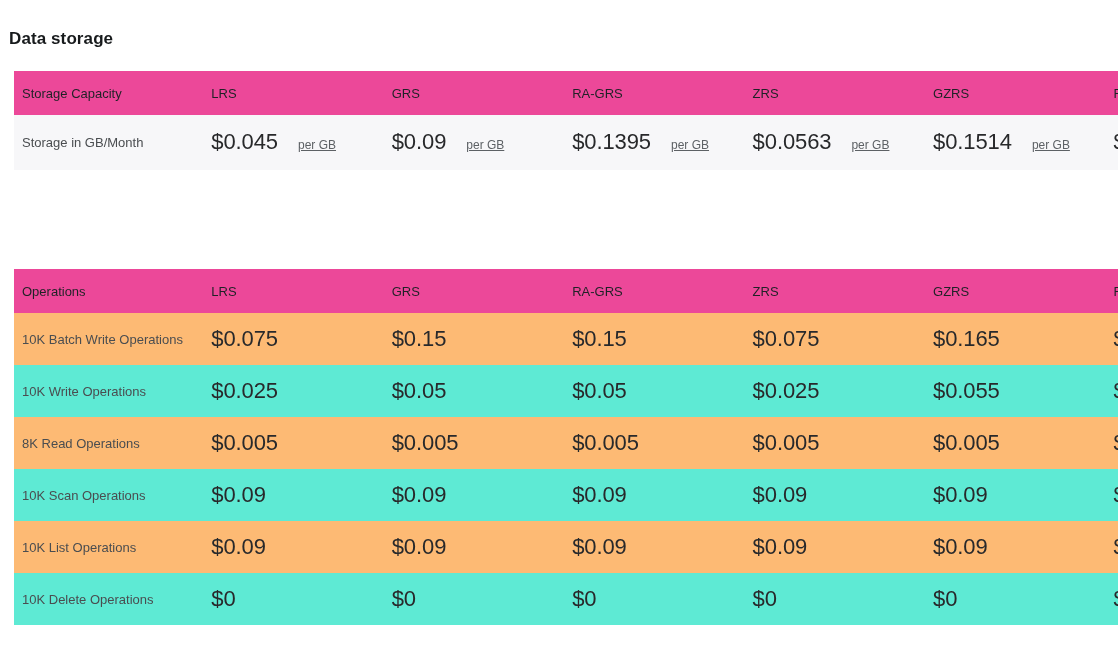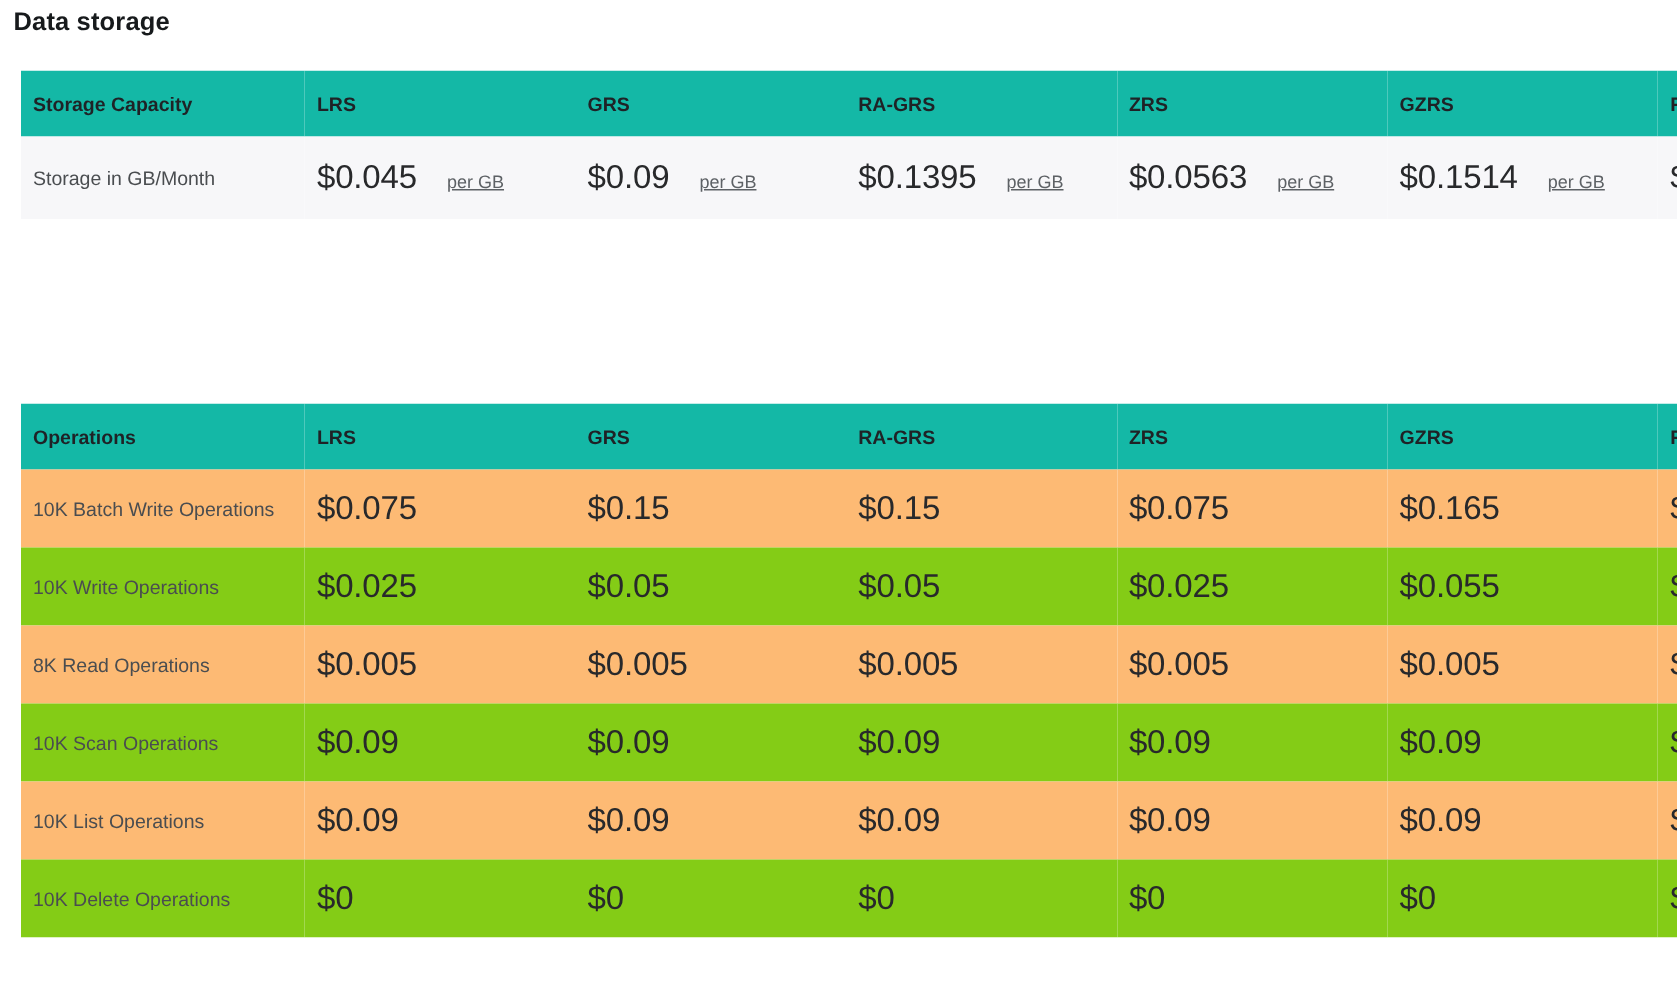--- a/index.html
+++ b/index.html
@@ -34,59 +34,59 @@
     padding: 0 0 0 9px;
     line-height: 22px;
   }
 
   .section {
     position: absolute;
     left: 0;
     width: 1118px;
   }
 
-  #section-storage { top: 4px; }
+  #section-storage { top: 28px; }
   #section-ops { top: 248px; }
 
   .table-wrap {
     margin-top: 21px;
     width: 1118px;
     overflow: hidden;
   }
 
   table.pricing {
     border-collapse: collapse;
     table-layout: fixed;
     width: 1272px;   
     margin-left: 14px;
     font-size: 13px;
   }
 
   table.pricing col.c-label  { width: 171px; }
   table.pricing col.c-data   { width: 163px; }
 
   table.pricing thead th {
-    background: #14b8a6;
+    background: #ec4899;
     text-align: left;
     font-size: 13px;
-    font-weight: 700;
+    font-weight: 400;
     color: #1f2226;
     padding: 14px 8px 14px 8px;
     height: 44px;
     vertical-align: middle;
     border: none;
     white-space: nowrap;
   }
   table.pricing thead th:first-child { padding-left: 8px; }
 
   table.pricing tbody td {
     padding: 13px 8px 13px 8px;
     vertical-align: middle;
     border: none;
-    background: #84cc16;
+    background: #5eead4;
   }
   table.pricing tbody tr.odd td { background: #fdba74; }
 
   td.rowlabel {
     font-size: 13px;
     color: #4a4d50;
     line-height: 19px;
     font-weight: 400;
     margin-left: 20px;
   }

